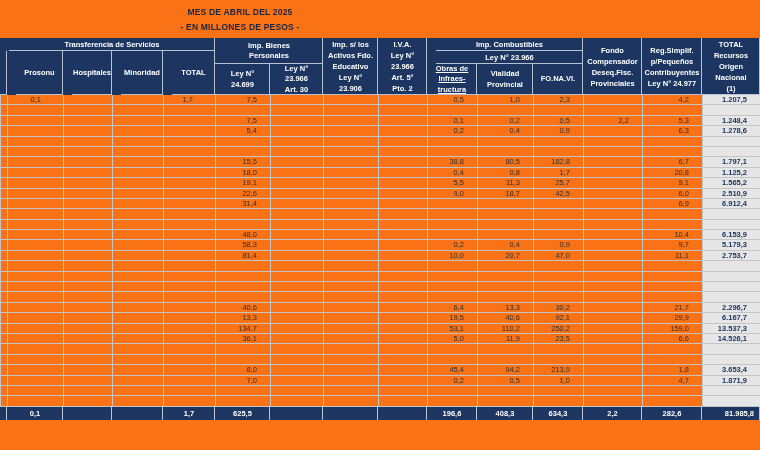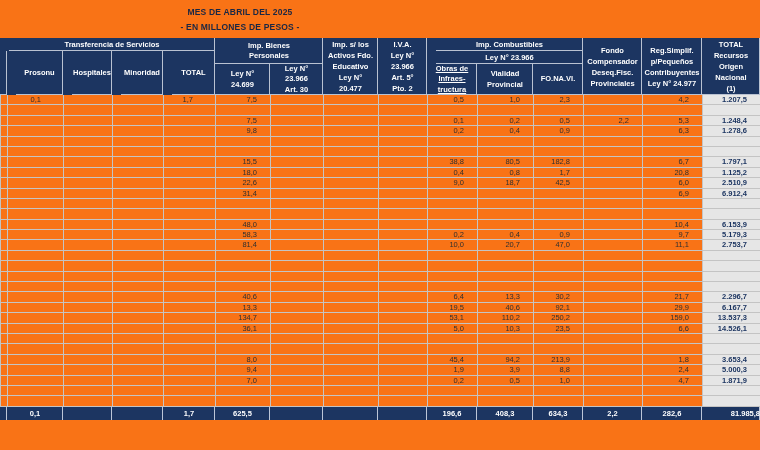--- a/index.html
+++ b/index.html
@@ -54,21 +54,21 @@
     background:#e6e6e6;color:#1c3561;font-weight:bold;
   }
 
   
   .grand{height:13px;background:#1c3561;}
   .grand .cell{
     border:none;box-shadow:inset -1px 0 0 rgba(230,235,245,.8);
     color:#fff;font-weight:bold;line-height:13px;
     text-align:center;padding-right:0;background:transparent;
   }
-  .grand .cell.ctot{text-align:right;}
+  .grand .cell.ctot{text-align:right;padding-right:6px;}
 </style>
 </head>
 <body>
 
 <div class="page">
 
   <div class="titles">
     <div>DISTRIBUCIÓN DE RECURSOS NACIONALES</div>
     <div>MES DE ABRIL DEL 2025</div>
     <div>- EN MILLONES DE PESOS -</div>
@@ -89,21 +89,21 @@
       <div class="hc" style="grid-column:6;grid-row:3;">Ley  N°
 24.699</div>
       <div class="hc" style="grid-column:7;grid-row:3;">Ley N°
 23.966
 Art. 30</div>
 
       <div class="hc lh11" style="grid-column:8;grid-row:1/4;">Imp. s/ los
 Activos Fdo.
 Educativo
 Ley  N°
-20.477</div>
+23.906</div>
       <div class="hc lh11" style="grid-column:9;grid-row:1/4;">I.V.A.
 Ley N°
 23.966
 Art. 5°
 Pto. 2</div>
 
       <div class="hc one" style="grid-column:10/13;grid-row:1;">Imp. Combustibles</div>
       <div class="hc one" style="grid-column:10/13;grid-row:2;">Ley N° 23.966</div>
       <div class="hc" style="grid-column:10;grid-row:3;text-decoration:underline;">Obras de
 Infraes-
@@ -178,21 +178,21 @@
           <div class="cell">2,2</div>
           <div class="cell">5,3</div>
           <div class="cell ctot">1.248,4</div>
         </div>
         <div class="row grid-cols ">
           <div class="cell cstub"></div>
           <div class="cell cpad"></div>
           <div class="cell cpad"></div>
           <div class="cell cpad"></div>
           <div class="cell cpad"></div>
-          <div class="cell">9,8</div>
+          <div class="cell">5,4</div>
           <div class="cell"></div>
           <div class="cell"></div>
           <div class="cell"></div>
           <div class="cell">0,2</div>
           <div class="cell">0,4</div>
           <div class="cell">0,9</div>
           <div class="cell"></div>
           <div class="cell">6,3</div>
           <div class="cell ctot">1.278,6</div>
         </div>
@@ -263,20 +263,37 @@
           <div class="cell"></div>
           <div class="cell">20,8</div>
           <div class="cell ctot">1.125,2</div>
         </div>
         <div class="row grid-cols ">
           <div class="cell cstub"></div>
           <div class="cell cpad"></div>
           <div class="cell cpad"></div>
           <div class="cell cpad"></div>
           <div class="cell cpad"></div>
+          <div class="cell">19,1</div>
+          <div class="cell"></div>
+          <div class="cell"></div>
+          <div class="cell"></div>
+          <div class="cell">5,5</div>
+          <div class="cell">11,3</div>
+          <div class="cell">25,7</div>
+          <div class="cell"></div>
+          <div class="cell">9,1</div>
+          <div class="cell ctot">1.565,2</div>
+        </div>
+        <div class="row grid-cols ">
+          <div class="cell cstub"></div>
+          <div class="cell cpad"></div>
+          <div class="cell cpad"></div>
+          <div class="cell cpad"></div>
+          <div class="cell cpad"></div>
           <div class="cell">22,6</div>
           <div class="cell"></div>
           <div class="cell"></div>
           <div class="cell"></div>
           <div class="cell">9,0</div>
           <div class="cell">18,7</div>
           <div class="cell">42,5</div>
           <div class="cell"></div>
           <div class="cell">6,0</div>
           <div class="cell ctot">2.510,9</div>
@@ -506,21 +523,21 @@
           <div class="cell cstub"></div>
           <div class="cell cpad"></div>
           <div class="cell cpad"></div>
           <div class="cell cpad"></div>
           <div class="cell cpad"></div>
           <div class="cell">36,1</div>
           <div class="cell"></div>
           <div class="cell"></div>
           <div class="cell"></div>
           <div class="cell">5,0</div>
-          <div class="cell">10,3</div>
+          <div class="cell">11,9</div>
           <div class="cell">23,5</div>
           <div class="cell"></div>
           <div class="cell">6,6</div>
           <div class="cell ctot">14.526,1</div>
         </div>
         <div class="row grid-cols ">
           <div class="cell cstub"></div>
           <div class="cell cpad"></div>
           <div class="cell cpad"></div>
           <div class="cell cpad"></div>
@@ -562,37 +579,20 @@
           <div class="cell">8,0</div>
           <div class="cell"></div>
           <div class="cell"></div>
           <div class="cell"></div>
           <div class="cell">45,4</div>
           <div class="cell">94,2</div>
           <div class="cell">213,9</div>
           <div class="cell"></div>
           <div class="cell">1,8</div>
           <div class="cell ctot">3.653,4</div>
-        </div>
-        <div class="row grid-cols ">
-          <div class="cell cstub"></div>
-          <div class="cell cpad"></div>
-          <div class="cell cpad"></div>
-          <div class="cell cpad"></div>
-          <div class="cell cpad"></div>
-          <div class="cell">9,4</div>
-          <div class="cell"></div>
-          <div class="cell"></div>
-          <div class="cell"></div>
-          <div class="cell">1,9</div>
-          <div class="cell">3,9</div>
-          <div class="cell">8,8</div>
-          <div class="cell"></div>
-          <div class="cell">2,4</div>
-          <div class="cell ctot">5.000,3</div>
         </div>
         <div class="row grid-cols ">
           <div class="cell cstub"></div>
           <div class="cell cpad"></div>
           <div class="cell cpad"></div>
           <div class="cell cpad"></div>
           <div class="cell cpad"></div>
           <div class="cell">7,0</div>
           <div class="cell"></div>
           <div class="cell"></div>

